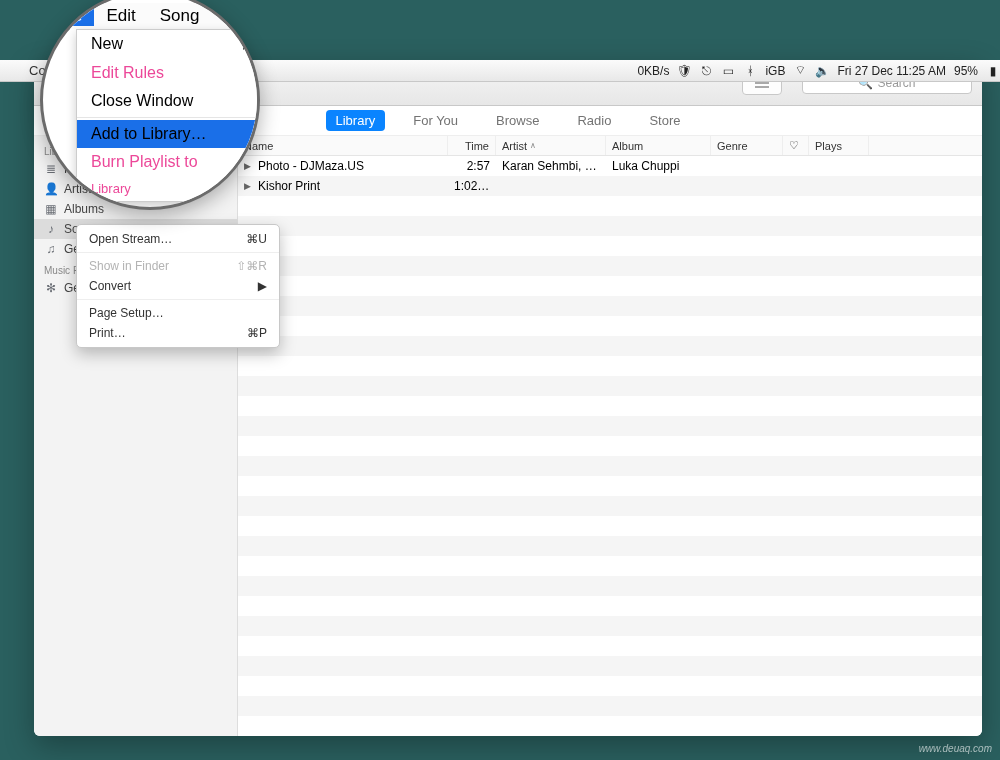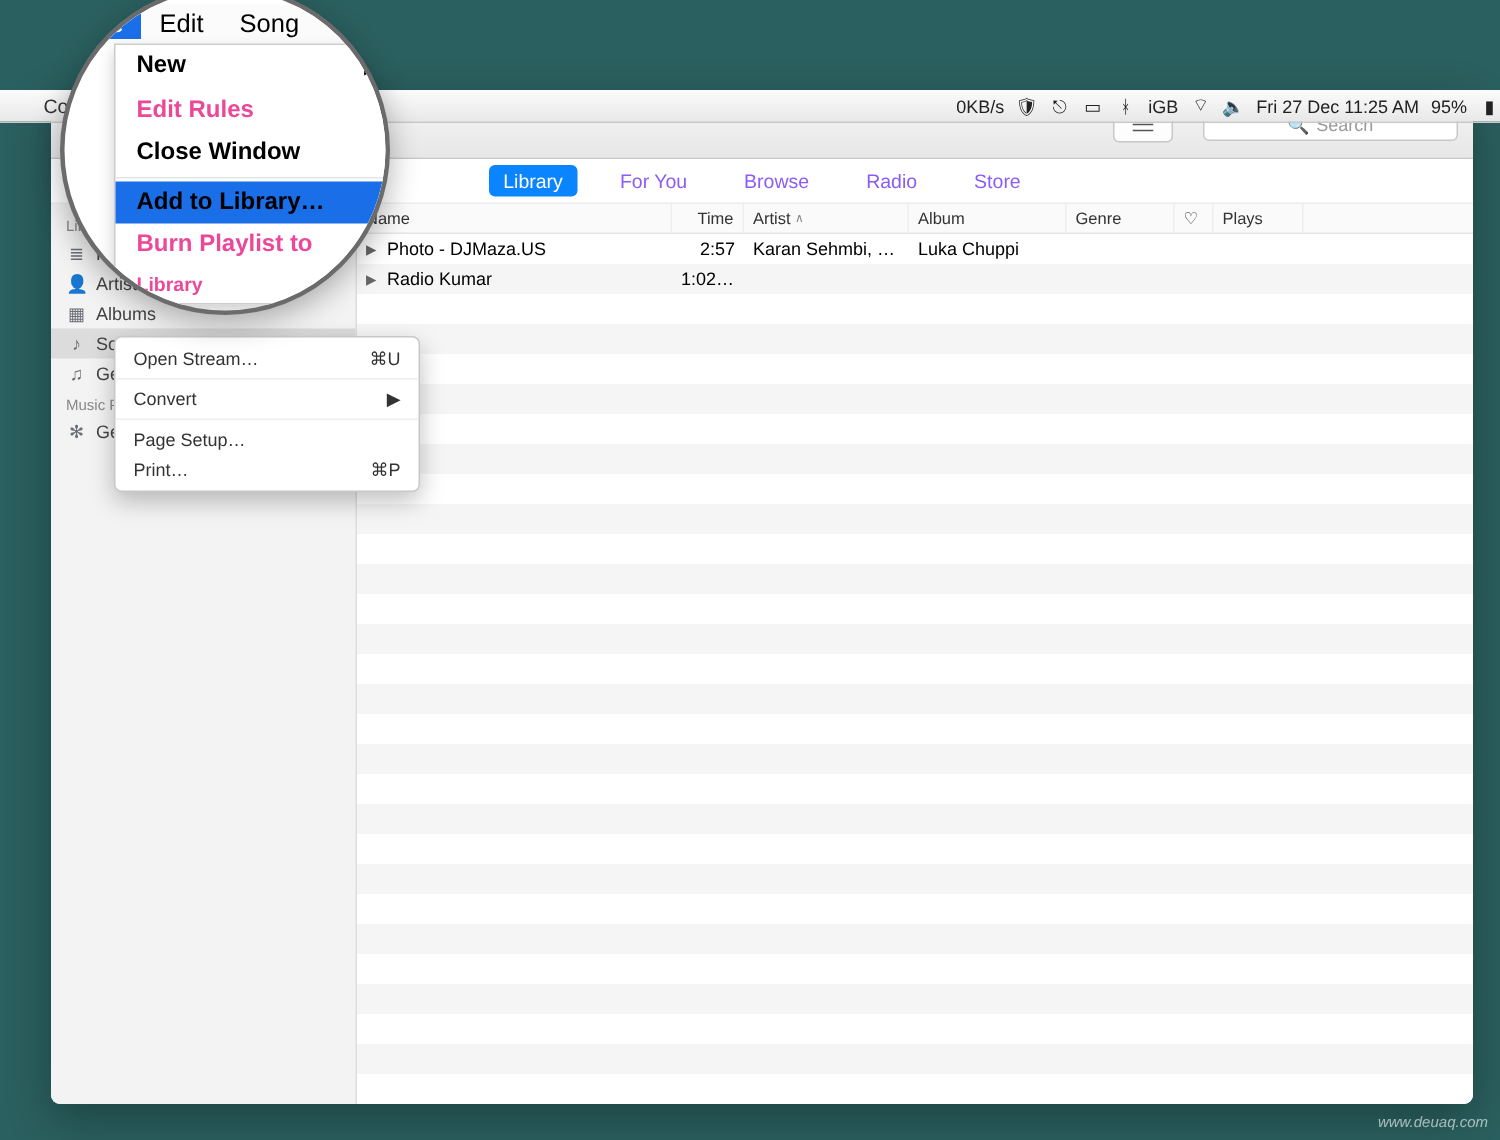--- a/index.html
+++ b/index.html
@@ -14,21 +14,21 @@
   .toolbar { height:46px; background:linear-gradient(#f7f7f7,#e7e7e7); border-bottom:1px solid #c8c8c8; display:flex; align-items:center; padding:0 8px; gap:6px; position:relative; }
   .traffic { display:flex; gap:7px; margin-right:10px; }
   .dot { width:12px; height:12px; border-radius:50%; }
   .dot.r{background:#ff5f57;} .dot.y{background:#ffbd2e;} .dot.g{background:#28c940;}
   .navbtn { width:30px; height:24px; border:1px solid #c8c8c8; border-radius:4px; background:#fdfdfd; display:flex; align-items:center; justify-content:center; color:#888; font-size:12px;}
   .segbtn { width:34px; height:24px; border:1px solid #c8c8c8; border-radius:4px; background:#fdfdfd; display:flex; align-items:center; justify-content:center; color:#555; font-size:13px;}
   .logo-center { position:absolute; left:50%; transform:translateX(-50%); font-size:22px; color:#555; }
   .viewbtn { width:40px; height:24px; border:1px solid #c8c8c8; border-radius:4px; background:#fdfdfd; display:flex; align-items:center; justify-content:center; margin-left:auto; position:absolute; right:200px; }
   .search { position:absolute; right:10px; width:170px; height:22px; border:1px solid #c8c8c8; border-radius:4px; background:#fff; display:flex; align-items:center; justify-content:center; color:#999; font-size:12px; gap:4px;}
   .subnav { height:30px; background:#fff; display:flex; align-items:center; justify-content:center; gap:18px; font-size:13px; border-bottom:1px solid #eee; }
-  .subnav span { color:#8b5cf6; padding:3px 10px; border-radius:4px; }
+  .subnav span { color:#737373; padding:3px 10px; border-radius:4px; }
   .subnav .active { background:#0a84ff; color:#fff; }
   .body { display:flex; height:calc(100% - 76px); }
   .sidebar { width:204px; background:#f3f3f3; border-right:1px solid #ddd; padding-top:4px; font-size:12px; color:#444;}
   .sidebar .cat { font-size:10px; color:#888; padding:6px 10px 2px; text-transform:none; }
   .sidebar .item { display:flex; align-items:center; gap:6px; padding:3px 10px; }
   .sidebar .item.sel { background:#dcdcdc; }
   .sidebar .glyph { width:14px; text-align:center; color:#6a6e75; font-size:12px;}
   .content { flex:1; display:flex; flex-direction:column; }
   .cols { display:flex; font-size:11px; color:#333; background:#fafafa; border-bottom:1px solid #e5e5e5; height:20px; align-items:center; }
   .cols div { padding:0 6px; border-right:1px solid #eee; height:100%; display:flex; align-items:center; }
@@ -37,21 +37,21 @@
   .row { display:flex; height:20px; align-items:center; }
   .row div { padding:0 6px; overflow:hidden; text-overflow:ellipsis; white-space:nowrap; }
   .row .arrow { width:14px; color:#666; font-size:9px; padding-right:0;}
   .row .name { width:196px; } .row .time{width:48px; text-align:right;} .row .artist{width:110px;} .row .album{width:105px;}
   
   .mag { position:absolute; left:40px; top:-10px; width:220px; height:220px; border-radius:50%; border:3px solid #6b6b6b; background:#fff; box-shadow:0 6px 20px rgba(0,0,0,.3); overflow:hidden; z-index:20;}
   .mag-menubar { position:absolute; top:10px; left:0; width:100%; background:#fbfbfb; display:flex; font-size:17px; height:26px; align-items:center; }
   .mag-menubar span { padding:0 12px; }
   .mag-menubar .sel { background:#1a6fe8; color:#fff; }
   .mag-menu { background:#fff; border:1px solid #ccc; font-size:16px; width:190px; position:absolute; top:36px; left:33px; box-shadow:0 4px 10px rgba(0,0,0,.2);}
-  .mag-menu .mi { padding:5px 14px; display:flex; justify-content:space-between; white-space:nowrap;font-weight:bold; }
+  .mag-menu .mi { padding:5px 14px; display:flex; justify-content:space-between; white-space:nowrap; }
   .mag-menu .mi.dis { color:#ec4899; }
   .mag-menu .mi.sel { background:#1a6fe8; color:#000000; }
   .mag-menu hr { border:none; border-top:1px solid #e5e5e5; margin:2px 0;}
   .dropdown { position:absolute; left:76px; top:224px; width:204px; background:#fff; border:1px solid #c8c8c8; border-radius:5px; box-shadow:0 6px 16px rgba(0,0,0,.25); font-size:12px; padding:4px 0; z-index:15;}
   .dropdown .di { padding:3px 12px; display:flex; justify-content:space-between; color:#333;}
   .dropdown .di.dis { color:#b3b3b3; }
   .dropdown hr { border:none; border-top:1px solid #eee; margin:3px 0;}
   .watermark { position:absolute; right:8px; bottom:6px; font-size:10px; color:rgba(255,255,255,.6); font-style:italic;}
   .asc { font-size:8px; margin-left:3px; color:#888;}
 </style>
@@ -165,36 +165,40 @@
       <div class="rows">
         <div class="row">
           <div class="arrow">▶</div>
           <div class="name">Photo - DJMaza.US</div>
           <div class="time">2:57</div>
           <div class="artist">Karan Sehmbi, Gol…</div>
           <div class="album">Luka Chuppi</div>
         </div>
         <div class="row">
           <div class="arrow">▶</div>
-          <div class="name">Radio Kumar</div>
+          <div class="name">Kishor Print</div>
           <div class="time">1:02:33</div>
           <div class="artist"></div>
           <div class="album"></div>
         </div>
       </div>
     </div>
   </div>
 </div>
 
 <div class="dropdown">
   <div class="di">
       <span>Open Stream…</span>
       <span>⌘U</span>
     </div>
   <hr>
+  <div class="di dis">
+      <span>Show in Finder</span>
+      <span>⇧⌘R</span>
+    </div>
   <div class="di">
       <span>Convert</span>
       <span>▶</span>
     </div>
   <hr>
   <div class="di">
       <span>Page Setup…</span>
     </div>
   <div class="di">
       <span>Print…</span>

